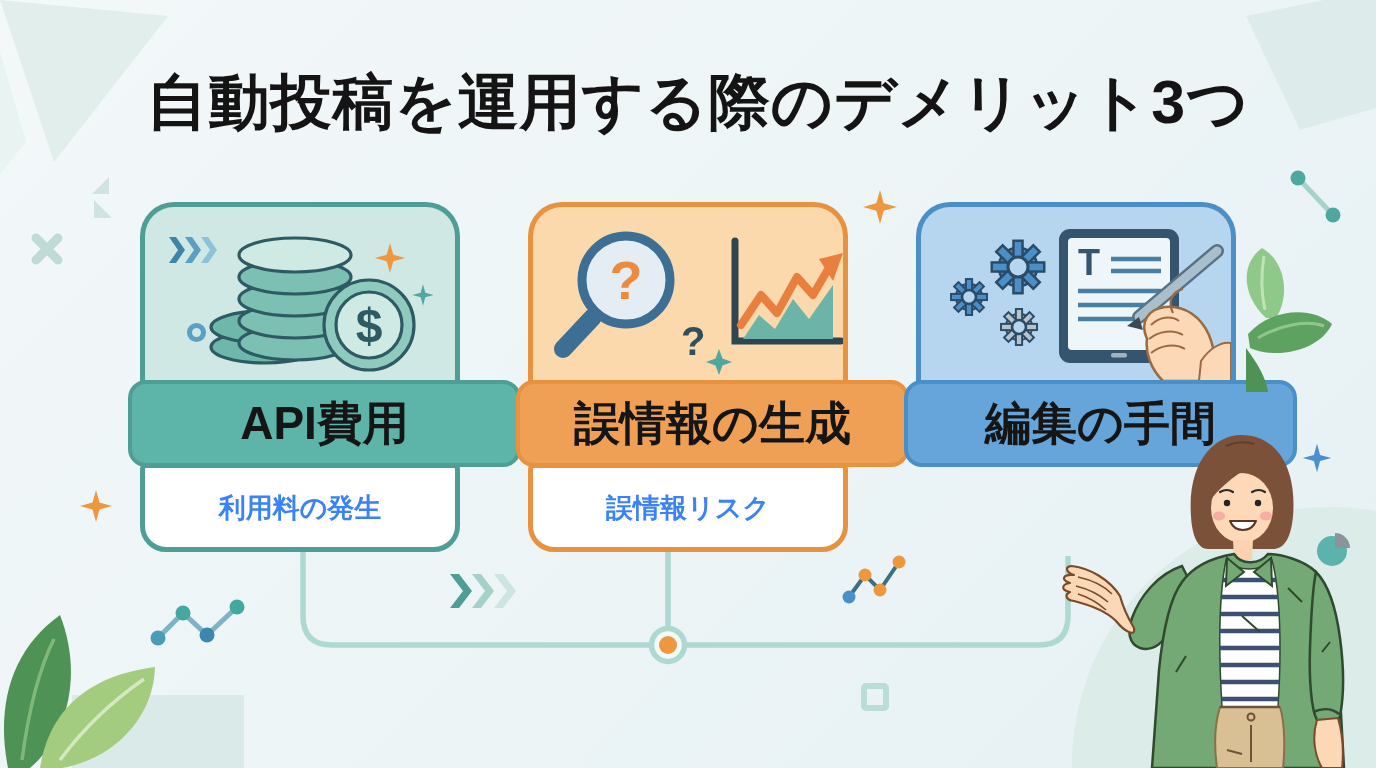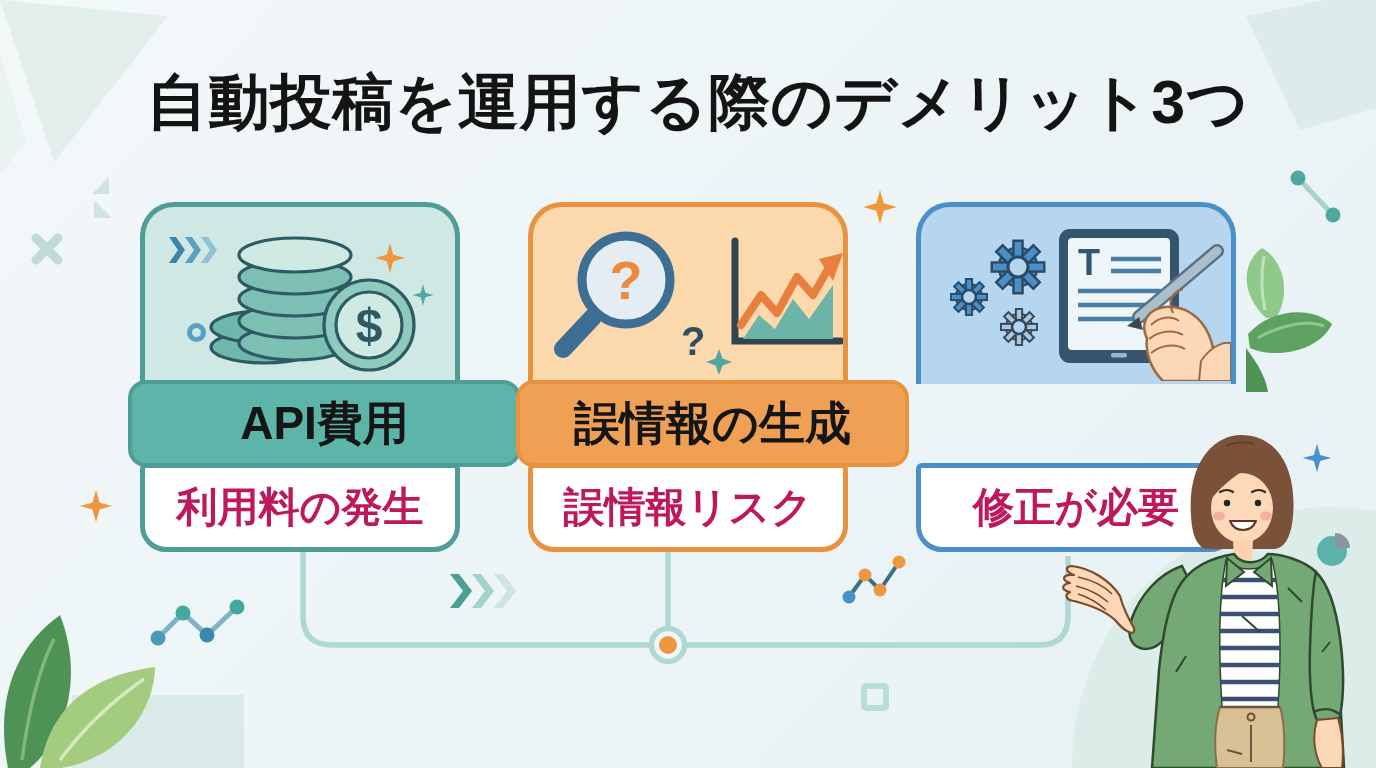--- a/index.html
+++ b/index.html
@@ -25,21 +25,21 @@
     position:absolute;top:178px;left:-12px;width:393px;height:87px;box-sizing:border-box;
     background:var(--band);border:4px solid var(--border);border-radius:18px;
     display:flex;align-items:center;justify-content:center;z-index:3;
   }
   .card-band span{font-size:46px;font-weight:900;color:#151515;}
   .card-white{
     position:absolute;top:261px;left:0;width:320px;height:89px;box-sizing:border-box;
     background:#ffffff;border:5px solid var(--border);border-radius:6px 6px 26px 26px;
     display:flex;align-items:center;justify-content:center;z-index:2;
   }
-  .card-white span{font-size:41px;font-weight:800;color:#be185d;}
+  .card-white span{font-size:27px;font-weight:800;color:#3b82f6;}
   .sq-outline{box-sizing:border-box;border:6px solid #b9ddd7;border-radius:5px;}
   .circ-outline{box-sizing:border-box;border:5px solid #5a9fc8;border-radius:50%;}
   .block{background:#d9eae8;}
   .blob{background:#dcece9;border-radius:50%;}
   svg text{font-family:"Liberation Sans",sans-serif;}
 </style>
 </head>
 <body>
 
 <div class="stage">
@@ -208,22 +208,22 @@
         <rect x="178" y="132" width="16" height="4.5" rx="2" fill="#9fb4c2"></rect>
         <line x1="284" y1="30" x2="206" y2="96" stroke="#5a7184" stroke-width="14" stroke-linecap="round"></line>
         <line x1="284" y1="30" x2="206" y2="96" stroke="#aabfcc" stroke-width="9" stroke-linecap="round"></line>
         <polygon points="206,96 194,105 210,109" fill="#3a4a55"></polygon>
         <path d="M214 118 C206 100 216 88 232 86 C252 84 268 96 276 114 C284 134 282 150 272 160 L230 160 C218 148 212 132 214 118 Z" fill="#fcd8b6" stroke="#9a6a42" stroke-width="2.5"></path>
         <path d="M218 104 C226 96 238 94 246 100 M216 118 C226 110 240 108 250 114 M218 132 C228 124 242 122 252 128" stroke="#9a6a42" stroke-width="2" fill="none"></path>
         <path d="M240 92 C234 80 240 70 250 68" stroke="#9a6a42" stroke-width="2.2" fill="none"></path>
         <path d="M266 160 L298 160 L298 122 C288 120 276 128 268 140 Z" fill="#fcd8b6" stroke="#9a6a42" stroke-width="2"></path>
       </svg>
     </div>
-    <div class="card-white">
-      <span>修正が必要</span>
+    <div class="card-band">
+      <span>編集の手間</span>
     </div>
   </div>
 
   <svg class="abs" style="left:1030px;top:420px;z-index:4;" width="346" height="348" viewBox="0 0 346 348">
 
     <path d="M152 146 C 128 154 110 176 102 198 C 97 212 99 224 110 228 C 123 232 135 222 141 208 C 148 192 154 176 162 166 Z" fill="#74a874" stroke="#2f4a2f" stroke-width="2.5"></path>
 
     <path d="M104 208 C 98 198 93 187 90 176 C 80 160 60 148 42 146 C 35 146 35 152 44 155 C 33 154 30 160 40 163 C 32 164 30 170 40 172 C 34 175 36 180 44 181 C 60 185 76 191 86 201 C 94 211 106 218 104 208 Z" fill="#fcd8b6" stroke="#7a4a2a" stroke-width="2.2" stroke-linejoin="round"></path>
     <path d="M48 157 C 62 160 74 166 82 174 M46 166 C 58 169 70 175 78 182 M48 174 C 58 177 68 183 76 190" stroke="#7a4a2a" stroke-width="1.6" fill="none"></path>
 

